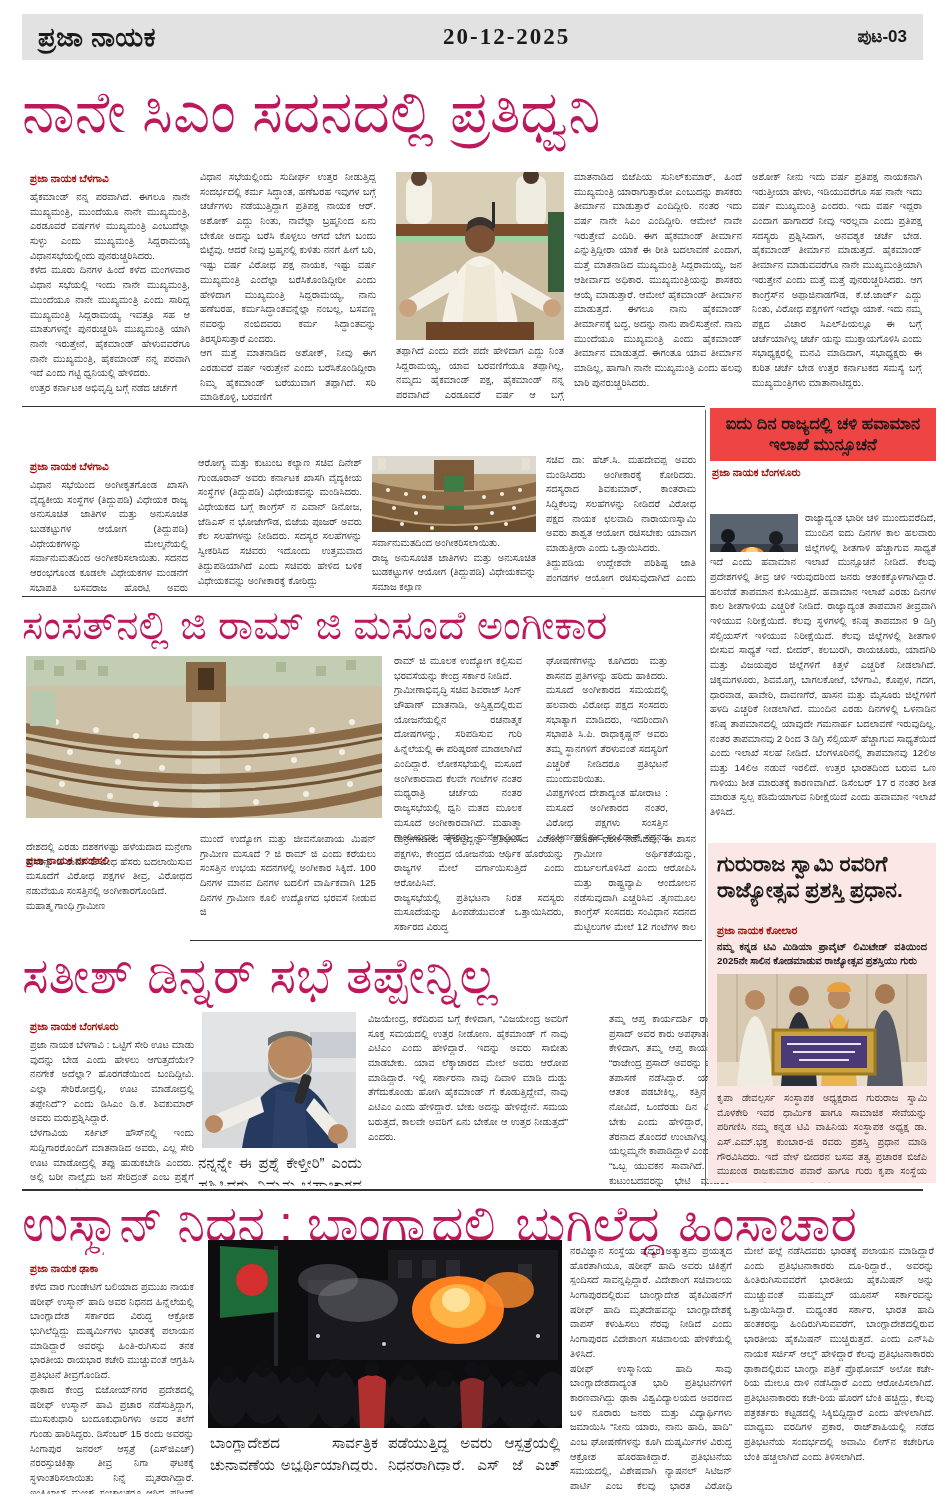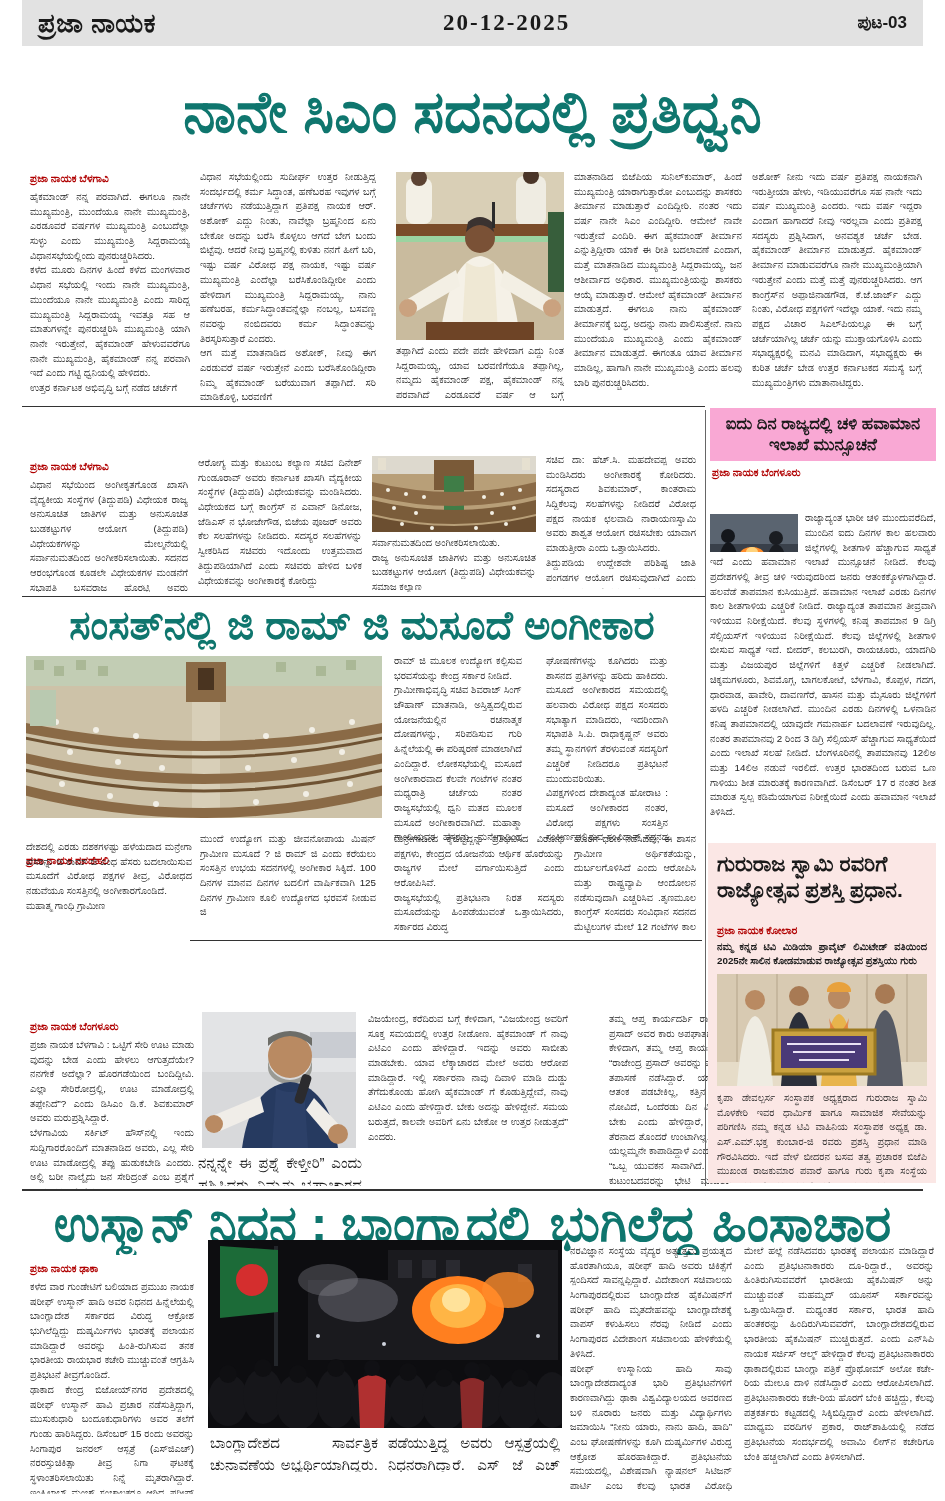--- a/index.html
+++ b/index.html
@@ -3,42 +3,42 @@
 <meta charset="utf-8">
 <style>
   html,body{margin:0;padding:0;background:#888;}
   #page{position:relative;width:945px;height:1501px;background:#ffffff;margin:0 auto;
         font-family:"Liberation Sans",sans-serif;color:#1a1a1a;overflow:hidden;}
   .abs{position:absolute;box-sizing:border-box;}
   .masthead{background:#e2e2e2;display:flex;align-items:center;justify-content:space-between;padding:0 16px;}
   .logo{font-size:26px;font-weight:bold;letter-spacing:.5px;}
   .mdate{font-size:23px;font-weight:bold;font-family:"Liberation Serif",serif;letter-spacing:2px;}
   .pageno{font-size:17px;font-weight:bold;}
-  .headline{font-weight:bold;text-align:center;color:#0f766e;overflow:hidden;white-space:nowrap;}
+  .headline{font-weight:normal;color:#be185d;overflow:hidden;white-space:nowrap;}
   .byline{color:#b00000;font-weight:bold;font-size:10.5px;}
   .col{font-size:9.8px;line-height:1.5;text-align:justify;white-space:pre-line;overflow:hidden;}
   .cap{font-size:15px;line-height:1.45;text-align:justify;overflow:hidden;}
   .hr{background:#333;}
   .vr{background:#666;}
   .photo{overflow:hidden;background:#ccc;}
   .photo svg{display:block;width:100%;height:100%;}
   .sidebox{overflow:hidden;}
-  .weather-head{background:#f9a8d4;font-weight:bold;font-size:16.5px;text-align:center;line-height:1.3;padding:5px 4px;}
+  .weather-head{background:#ef4444;font-weight:bold;font-size:16.5px;text-align:center;line-height:1.3;padding:5px 4px;}
   .award{background:#fbe7e5;padding:8px 9px;}
   .award-head{font-weight:bold;font-size:21px;text-align:left;line-height:1.25;}
   .smallbody{font-size:9.8px;line-height:1.5;text-align:justify;white-space:pre-line;}
   .floatphoto{float:left;width:88px;height:52px;margin:3px 7px 2px 0;overflow:hidden;}
   .floatphoto svg{display:block;width:100%;height:100%;}
 </style>
 </head>
 <body>
 
 <div id="page">
 
-  <div class="abs masthead" style="left:22px;top:0;width:901px;height:46px;">
+  <div class="abs masthead" style="left:22px;top:14px;width:901px;height:46px;">
     <span class="logo">ಪ್ರಜಾ ನಾಯಕ</span>
     <span class="mdate">20-12-2025</span>
     <span class="pageno">ಪುಟ-03</span>
   </div>
 
   <div class="abs headline" style="left:22px;top:64px;width:901px;height:96px;font-size:58px;line-height:96px;">ನಾನೇ ಸಿಎಂ ಸದನದಲ್ಲಿ ಪ್ರತಿಧ್ವನಿ</div>
   <div class="abs byline" style="left:30px;top:172px;width:160px;">ಪ್ರಜಾ ನಾಯಕ ಬೆಳಗಾವಿ</div>
   <div class="abs col" style="left:30px;top:190px;width:160px;height:214px;">ಹೈಕಮಾಂಡ್ ನನ್ನ ಪರವಾಗಿದೆ. ಈಗಲೂ ನಾನೇ ಮುಖ್ಯಮಂತ್ರಿ, ಮುಂದೆಯೂ ನಾನೇ ಮುಖ್ಯಮಂತ್ರಿ, ಎರಡೂವರೆ ವರ್ಷಗಳ ಮುಖ್ಯಮಂತ್ರಿ ಎಂಬುದೆಲ್ಲಾ ಸುಳ್ಳು ಎಂದು ಮುಖ್ಯಮಂತ್ರಿ ಸಿದ್ದರಾಮಯ್ಯ ವಿಧಾನಸಭೆಯಲ್ಲಿಂದು ಪುನರುಚ್ಚರಿಸಿದರು.
 ಕಳೆದ ಮೂರು ದಿನಗಳ ಹಿಂದೆ ಕಳೆದ ಮಂಗಳವಾರ ವಿಧಾನ ಸಭೆಯಲ್ಲಿ ಇಂದು ನಾನೇ ಮುಖ್ಯಮಂತ್ರಿ, ಮುಂದೆಯೂ ನಾನೇ ಮುಖ್ಯಮಂತ್ರಿ ಎಂದು ಸಾರಿದ್ದ ಮುಖ್ಯಮಂತ್ರಿ ಸಿದ್ದರಾಮಯ್ಯ ಇವತ್ತೂ ಸಹ ಆ ಮಾತುಗಳನ್ನೇ ಪುನರುಚ್ಚರಿಸಿ ಮುಖ್ಯಮಂತ್ರಿ ಯಾಗಿ ನಾನೇ ಇರುತ್ತೇನೆ, ಹೈಕಮಾಂಡ್ ಹೇಳುವವರೆಗೂ ನಾನೇ ಮುಖ್ಯಮಂತ್ರಿ, ಹೈಕಮಾಂಡ್ ನನ್ನ ಪರವಾಗಿ ಇದೆ ಎಂದು ಗಟ್ಟಿ ಧ್ವನಿಯಲ್ಲಿ ಹೇಳಿದರು.
 ಉತ್ತರ ಕರ್ನಾಟಕ ಅಭಿವೃದ್ಧಿ ಬಗ್ಗೆ ನಡೆದ ಚರ್ಚೆಗೆ</div>
@@ -171,20 +171,21 @@
   <div class="abs byline" style="left:26px;top:854px;width:180px;">ಪ್ರಜಾ ನಾಯಕ ನವದೆಹಲಿ</div>
   <div class="abs col" style="left:26px;top:840px;width:166px;height:98px;">ದೇಶದಲ್ಲಿ ಎರಡು ದಶಕಗಳಷ್ಟು ಹಳೆಯದಾದ ಮನ್ರೇಗಾ ಹೆಸರನ್ನು ಜಿ ರಾಮ್ ಜಿ ಎಂಧ ಹೆಸರು ಬದಲಾಯಿಸುವ ಮಸೂದೆಗೆ ವಿರೋಧ ಪಕ್ಷಗಳ ತೀವ್ರ, ವಿರೋಧದ ನಡುವೆಯೂ ಸಂಸತ್ತಿನಲ್ಲಿ ಅಂಗೀಕಾರಗೊಂಡಿದೆ.
 ಮಹಾತ್ಮ ಗಾಂಧಿ ಗ್ರಾಮೀಣ</div>
   <div class="abs col" style="left:200px;top:832px;width:176px;height:106px;">ಮುಂದೆ ಉದ್ಯೋಗ ಮತ್ತು ಜೀವನೋಪಾಯ ಮಿಷನ್ ಗ್ರಾಮೀಣ ಮಸೂದೆ ? ಜಿ ರಾಮ್ ಜಿ ಎಂದು ಕರೆಯಲು ಸಂಸತ್ತಿನ ಉಭಯ ಸದನಗಳಲ್ಲಿ ಅಂಗೀಕಾರ ಸಿಕ್ಕಿದೆ. 100 ದಿನಗಳ ಮಾನವ ದಿನಗಳ ಬದಲಿಗೆ ವಾರ್ಷಿಕವಾಗಿ 125 ದಿನಗಳ ಗ್ರಾಮೀಣ ಕೂಲಿ ಉದ್ಯೋಗದ ಭರವಸೆ ನೀಡುವ ಜಿ</div>
   <div class="abs col" style="left:394px;top:832px;width:170px;height:106px;">ಮನ್ರೇಗಾದಿಂದ ಕೈಬಿಟ್ಟಿದ್ದನ್ನು ಪ್ರತಿಭಟಿಸಿದ ವಿರೋಧ ಪಕ್ಷಗಳು, ಕೇಂದ್ರದ ಯೋಜನೆಯ ಆರ್ಥಿಕ ಹೊರೆಯನ್ನು ರಾಜ್ಯಗಳ ಮೇಲೆ ವರ್ಗಾಯಿಸುತ್ತಿದೆ ಎಂದು ಆರೋಪಿಸಿವೆ.
 ರಾಜ್ಯಸಭೆಯಲ್ಲಿ ಪ್ರತಿಭಟನಾ ನಿರತ ಸದಸ್ಯರು ಮಸೂದೆಯನ್ನು ಹಿಂಪಡೆಯುವಂತೆ ಒತ್ತಾಯಿಸಿದರು, ಸರ್ಕಾರದ ವಿರುದ್ಧ</div>
   <div class="abs col" style="left:574px;top:832px;width:122px;height:106px;">ಹೊರಗೆ ಧರಣಿ ನಡೆಸಿದವು, ಈ ಶಾಸನ ಗ್ರಾಮೀಣ ಅರ್ಥಿಕತೆಯನ್ನು, ದುರ್ಬಲಗೊಳಿಸಿದೆ ಎಂದು ಆರೋಪಿಸಿ ಮತ್ತು ರಾಷ್ಟ್ರವ್ಯಾಪಿ ಆಂದೋಲನ ನಡೆಸುವುದಾಗಿ ಎಚ್ಚರಿಸಿವ .ತೃಣಮೂಲ ಕಾಂಗ್ರೆಸ್ ಸಂಸದರು ಸಂವಿಧಾನ ಸದನದ ಮೆಟ್ಟಿಲುಗಳ ಮೇಲೆ 12 ಗಂಟೆಗಳ ಕಾಲ ಪ್ರತಿಭಟನೆ ನಡೆಸಲು</div>
 
   <div class="abs hr" style="left:190px;top:940px;width:512px;height:1px;"></div>
 
+  <div class="abs headline" style="left:22px;top:943px;width:680px;height:66px;font-size:50px;line-height:66px;">ಸತೀಶ್ ಡಿನ್ನರ್ ಸಭೆ ತಪ್ಪೇನ್ನಿಲ್ಲ</div>
   <div class="abs byline" style="left:30px;top:1020px;width:170px;">ಪ್ರಜಾ ನಾಯಕ ಬೆಂಗಳೂರು</div>
   <div class="abs col" style="left:30px;top:1038px;width:164px;height:152px;">ಪ್ರಜಾ ನಾಯಕ ಬೆಳಗಾವಿ : ಒಟ್ಟಿಗೆ ಸೇರಿ ಊಟ ಮಾಡು ವುದನ್ನು ಬೇಡ ಎಂದು ಹೇಳಲು ಆಗುತ್ತದೆಯೇ? ನನಗೇಕೆ ಅದೆಲ್ಲಾ? ಹೊರಗಡೆಯಿಂದ ಬಂದಿದ್ದೀವಿ. ಎಲ್ಲಾ ಸೇರಿರೋದ್ರಲ್ಲಿ, ಊಟ ಮಾಡೋದ್ರಲ್ಲಿ ತಪ್ಪೇನಿದೆ”? ಎಂದು ಡಿಸಿಎಂ ಡಿ.ಕೆ. ಶಿವಕುಮಾರ್ ಅವರು ಮರುಪ್ರಶ್ನಿಸಿದ್ದಾರೆ.
 ಬೆಳಗಾವಿಯ ಸರ್ಕಿಟ್ ಹೌಸ್‌ನಲ್ಲಿ ಇಂದು ಸುದ್ದಿಗಾರರೊಂದಿಗೆ ಮಾತನಾಡಿದ ಅವರು, ಎಲ್ಲ ಸೇರಿ ಊಟ ಮಾಡೋದ್ರಲ್ಲಿ ತಪ್ಪು ಹುಡುಕಬೇಡಿ ಎಂದರು. ಅಲ್ಲಿ ಬರೀ ನಾಲ್ಕೈದು ಜನ ಸೇರಿದ್ರಂತೆ ಎಂಬ ಪ್ರಶ್ನೆಗೆ “ಅದು ನನಗ್ಯಾಕೆ ಬೇಕು.</div>
   <div class="abs photo" style="left:202px;top:1012px;width:154px;height:136px;">
     <svg viewBox="0 0 154 136">
       <rect width="154" height="136" fill="#d8d9db"></rect>
       <rect width="154" height="60" fill="#e3e4e6"></rect>
       <rect x="108" y="20" width="46" height="26" fill="#c9ccd2"></rect>
       <circle cx="88" cy="44" r="22" fill="#b98a62"></circle>
       <path d="M66,46 a22,22 0 0 0 44,0 l0,10 a22,16 0 0 1 -44,0 z" fill="#9a9a94"></path>

